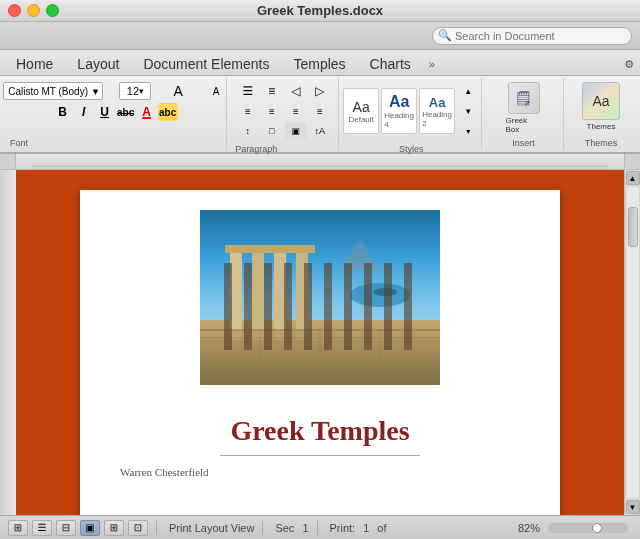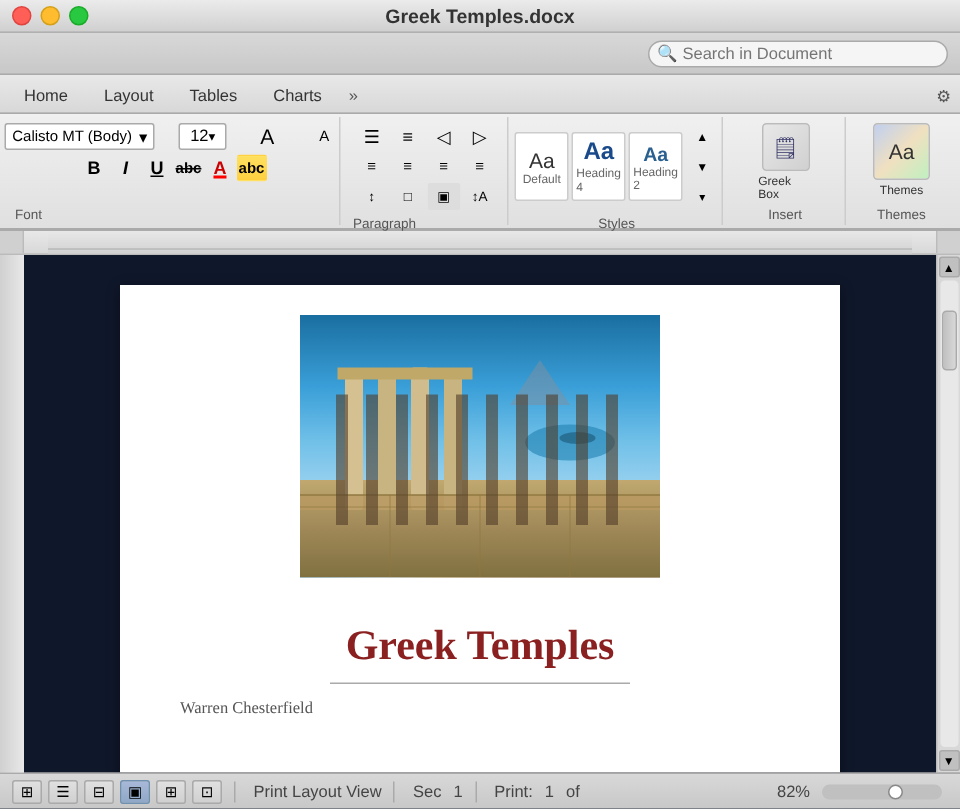--- a/index.html
+++ b/index.html
@@ -66,21 +66,21 @@
     .ribbon-tabs {
       height: 26px;
       background: linear-gradient(to bottom, #e8e8e8, #d8d8d8);
       display: flex;
       align-items: flex-end;
       padding-left: 4px;
       border-bottom: 1px solid #aaa;
     }
     .ribbon-tab {
       padding: 4px 12px 4px 12px;
-      font-size: 11px;
+      font-size: 14px;
       color: #333;
       cursor: pointer;
       border-radius: 4px 4px 0 0;
       height: 22px;
       display: flex;
       align-items: center;
     }
     .ribbon-tab.active {
       background: #c9d8f0;
       border: 1px solid #aaa;
@@ -218,21 +218,21 @@
     }
     .left-ruler {
       width: 16px;
       background: linear-gradient(to right, #d8d8d8, #e8e8e8);
       border-right: 1px solid #bbb;
       flex-shrink: 0;
     }
     .doc-scroll-area {
       flex: 1;
       overflow: hidden;
-      background: #0f172a;
+      background: #c2410c;
       display: flex;
       justify-content: center;
       padding: 20px 0;
     }
     .page {
       width: 480px;
       min-height: 340px;
       background: white;
       box-shadow: 0 2px 8px rgba(0,0,0,0.4);
       display: flex;
@@ -441,21 +441,22 @@
 <div class="search-row">
   <div class="search-wrapper">
     <span class="search-icon-wrap">🔍</span>
     <input class="search-box" type="text" style="padding-left: 22px;" placeholder="Search in Document">
   </div>
 </div>
 
 <div class="ribbon-tabs">
   <div class="ribbon-tab">Home</div>
   <div class="ribbon-tab">Layout</div>
-  <div class="ribbon-tab">Tables</div>
+  <div class="ribbon-tab">Document Elements</div>
+  <div class="ribbon-tab">Temples</div>
   <div class="ribbon-tab">Charts</div>
   <div class="ribbon-tab-more">»</div>
   <div class="ribbon-tab-more" style="margin-left:auto;">⚙</div>
 </div>
 
 <div class="ribbon-toolbar">
 
   <div class="ribbon-group" style="min-width:170px; align-items:flex-start;">
     <div class="ribbon-group-content" style="flex-direction:column; gap:3px; width:100%;">
       <div class="font-selector">

